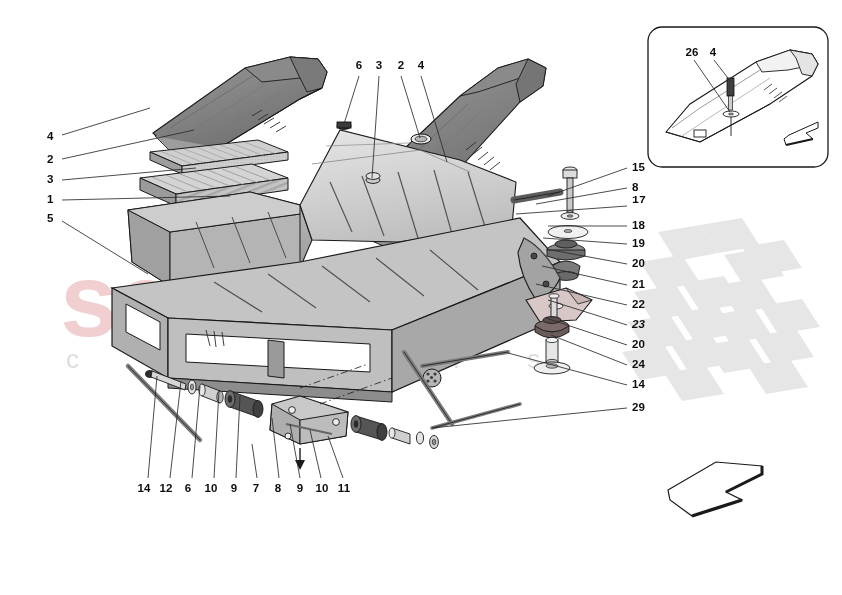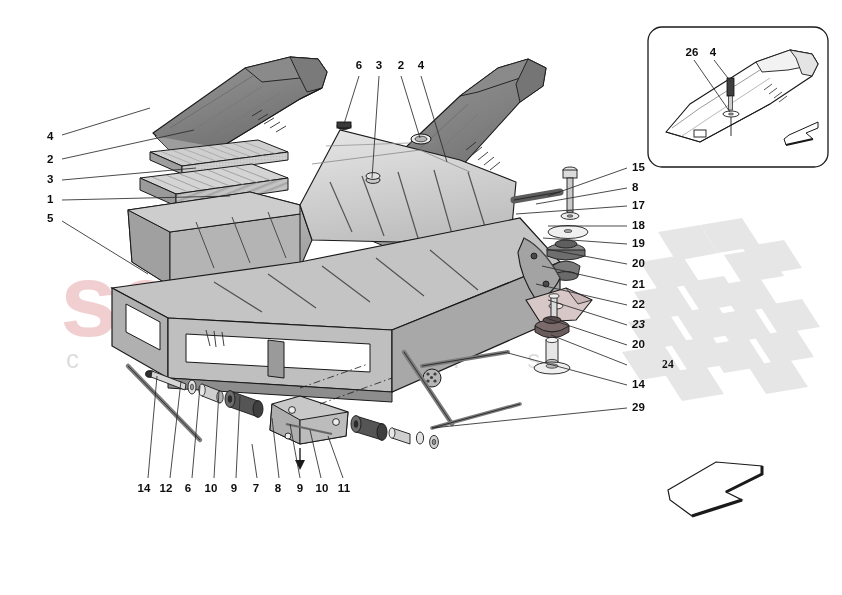--- a/index.html
+++ b/index.html
@@ -542,29 +542,29 @@
       <div class="callout mid" style="left: 47px; top: 160px;">2</div>
       <div class="callout mid" style="left: 47px; top: 180px;">3</div>
       <div class="callout mid" style="left: 47px; top: 200px;">1</div>
       <div class="callout mid" style="left: 47px; top: 219px;">5</div>
       <div class="callout ctr" style="left: 359px; top: 66px;">6</div>
       <div class="callout ctr" style="left: 379px; top: 66px;">3</div>
       <div class="callout ctr" style="left: 401px; top: 66px;">2</div>
       <div class="callout ctr" style="left: 421px; top: 66px;">4</div>
       <div class="callout mid" style="left: 632px; top: 168px;">15</div>
       <div class="callout mid" style="left: 632px; top: 188px;">8</div>
-      <div class="callout mid" style="left: 632px; top: 206px;">17</div>
+      <div class="callout mid" style="left: 632px; top: 200px; font-family: Liberation Mono, monospace;">17</div>
       <div class="callout mid" style="left: 632px; top: 226px;">18</div>
       <div class="callout mid" style="left: 632px; top: 244px;">19</div>
       <div class="callout mid" style="left: 632px; top: 264px;">20</div>
       <div class="callout mid" style="left: 632px; top: 285px;">21</div>
       <div class="callout mid" style="left: 632px; top: 305px; text-align: right;">22</div>
       <div class="callout mid" style="left: 632px; top: 325px; font-style: italic;">23</div>
       <div class="callout mid" style="left: 632px; top: 345px;">20</div>
-      <div class="callout mid" style="left: 662px; top: 365px; font-family: Liberation Serif, serif;">24</div>
+      <div class="callout mid" style="left: 632px; top: 365px;">24</div>
       <div class="callout mid" style="left: 632px; top: 385px;">14</div>
       <div class="callout mid" style="left: 632px; top: 408px;">29</div>
       <div class="callout ctr" style="left: 144px; top: 489px;">14</div>
       <div class="callout ctr" style="left: 166px; top: 489px;">12</div>
       <div class="callout ctr" style="left: 188px; top: 489px;">6</div>
       <div class="callout ctr" style="left: 211px; top: 489px;">10</div>
       <div class="callout ctr" style="left: 234px; top: 489px;">9</div>
       <div class="callout ctr" style="left: 256px; top: 489px;">7</div>
       <div class="callout ctr" style="left: 278px; top: 489px;">8</div>
       <div class="callout ctr" style="left: 300px; top: 489px;">9</div>

